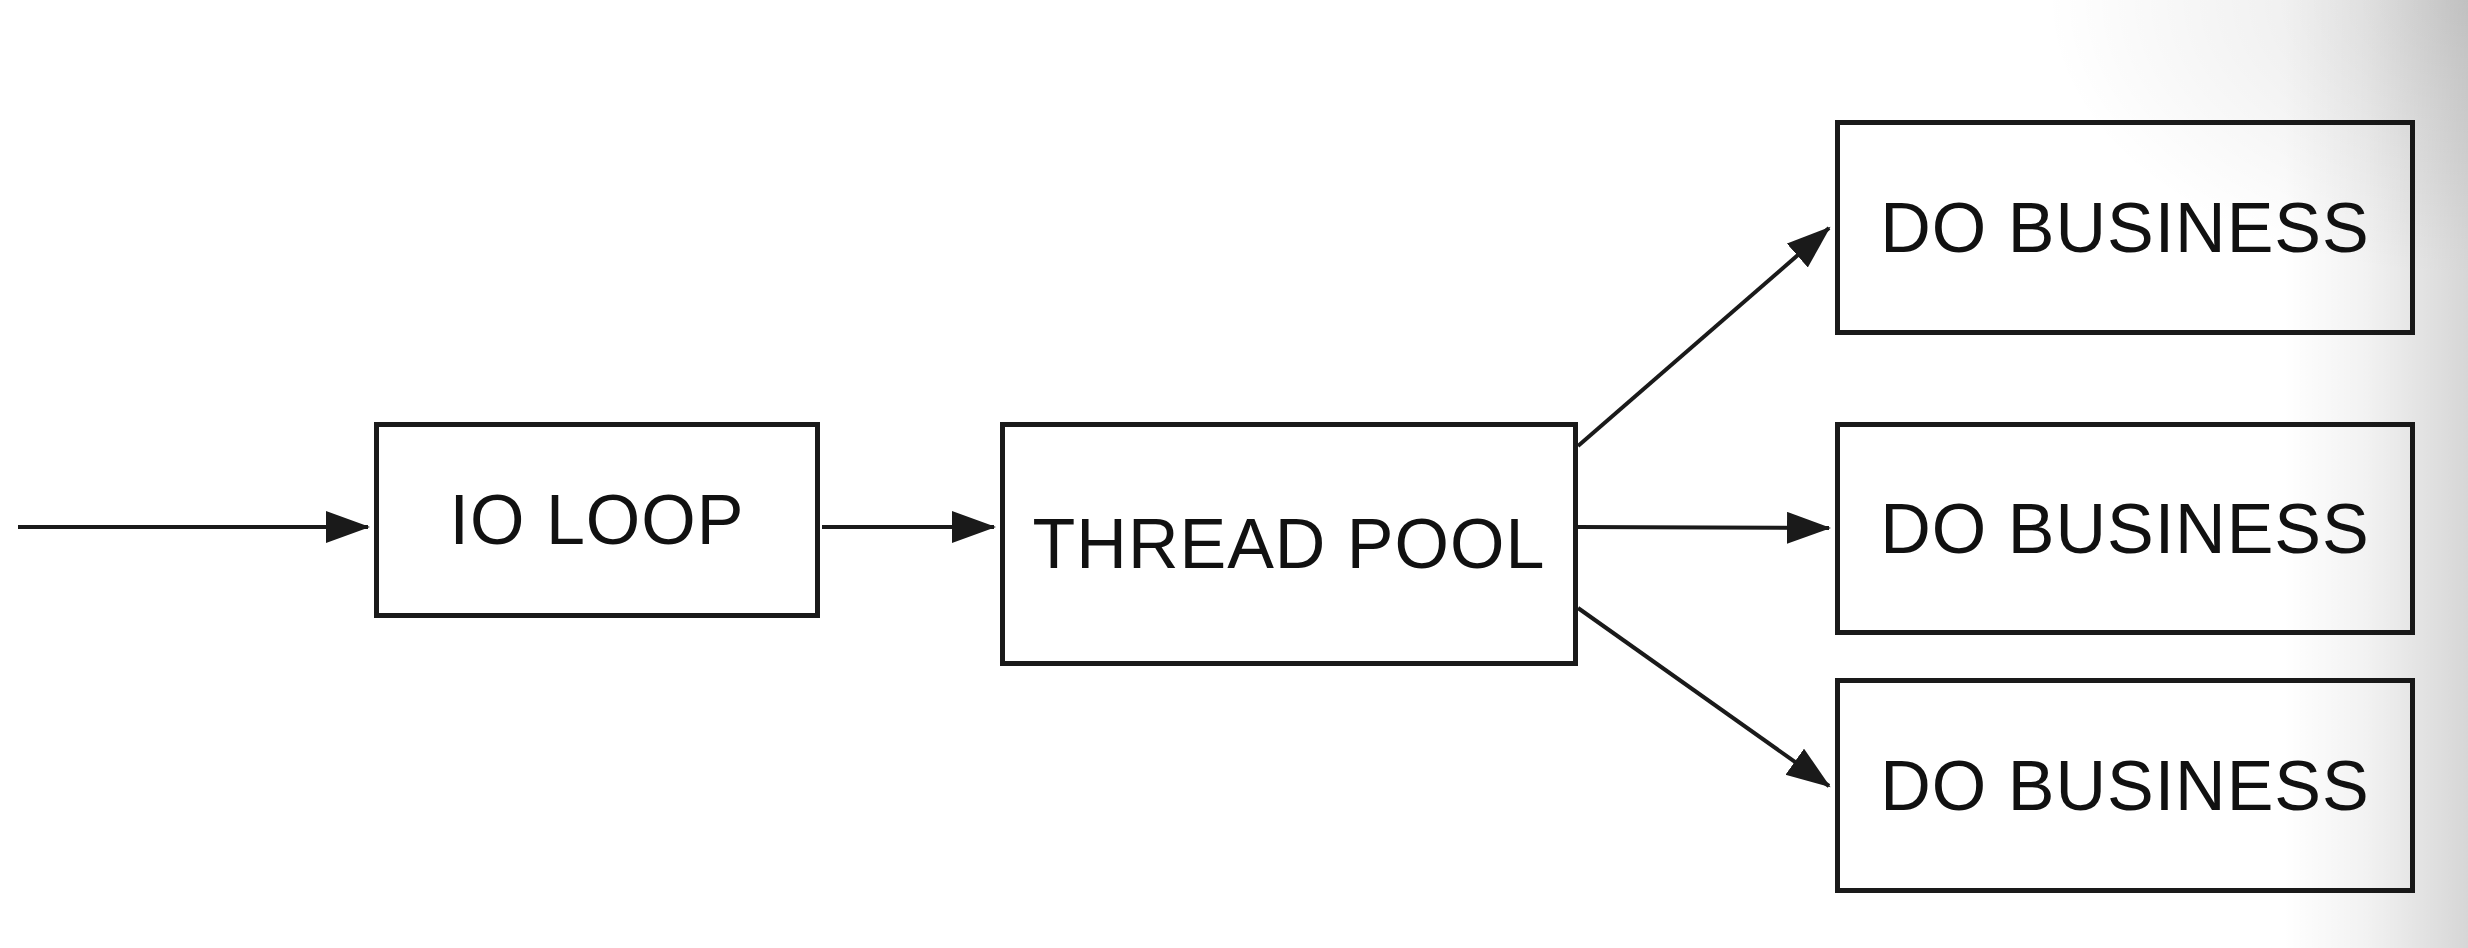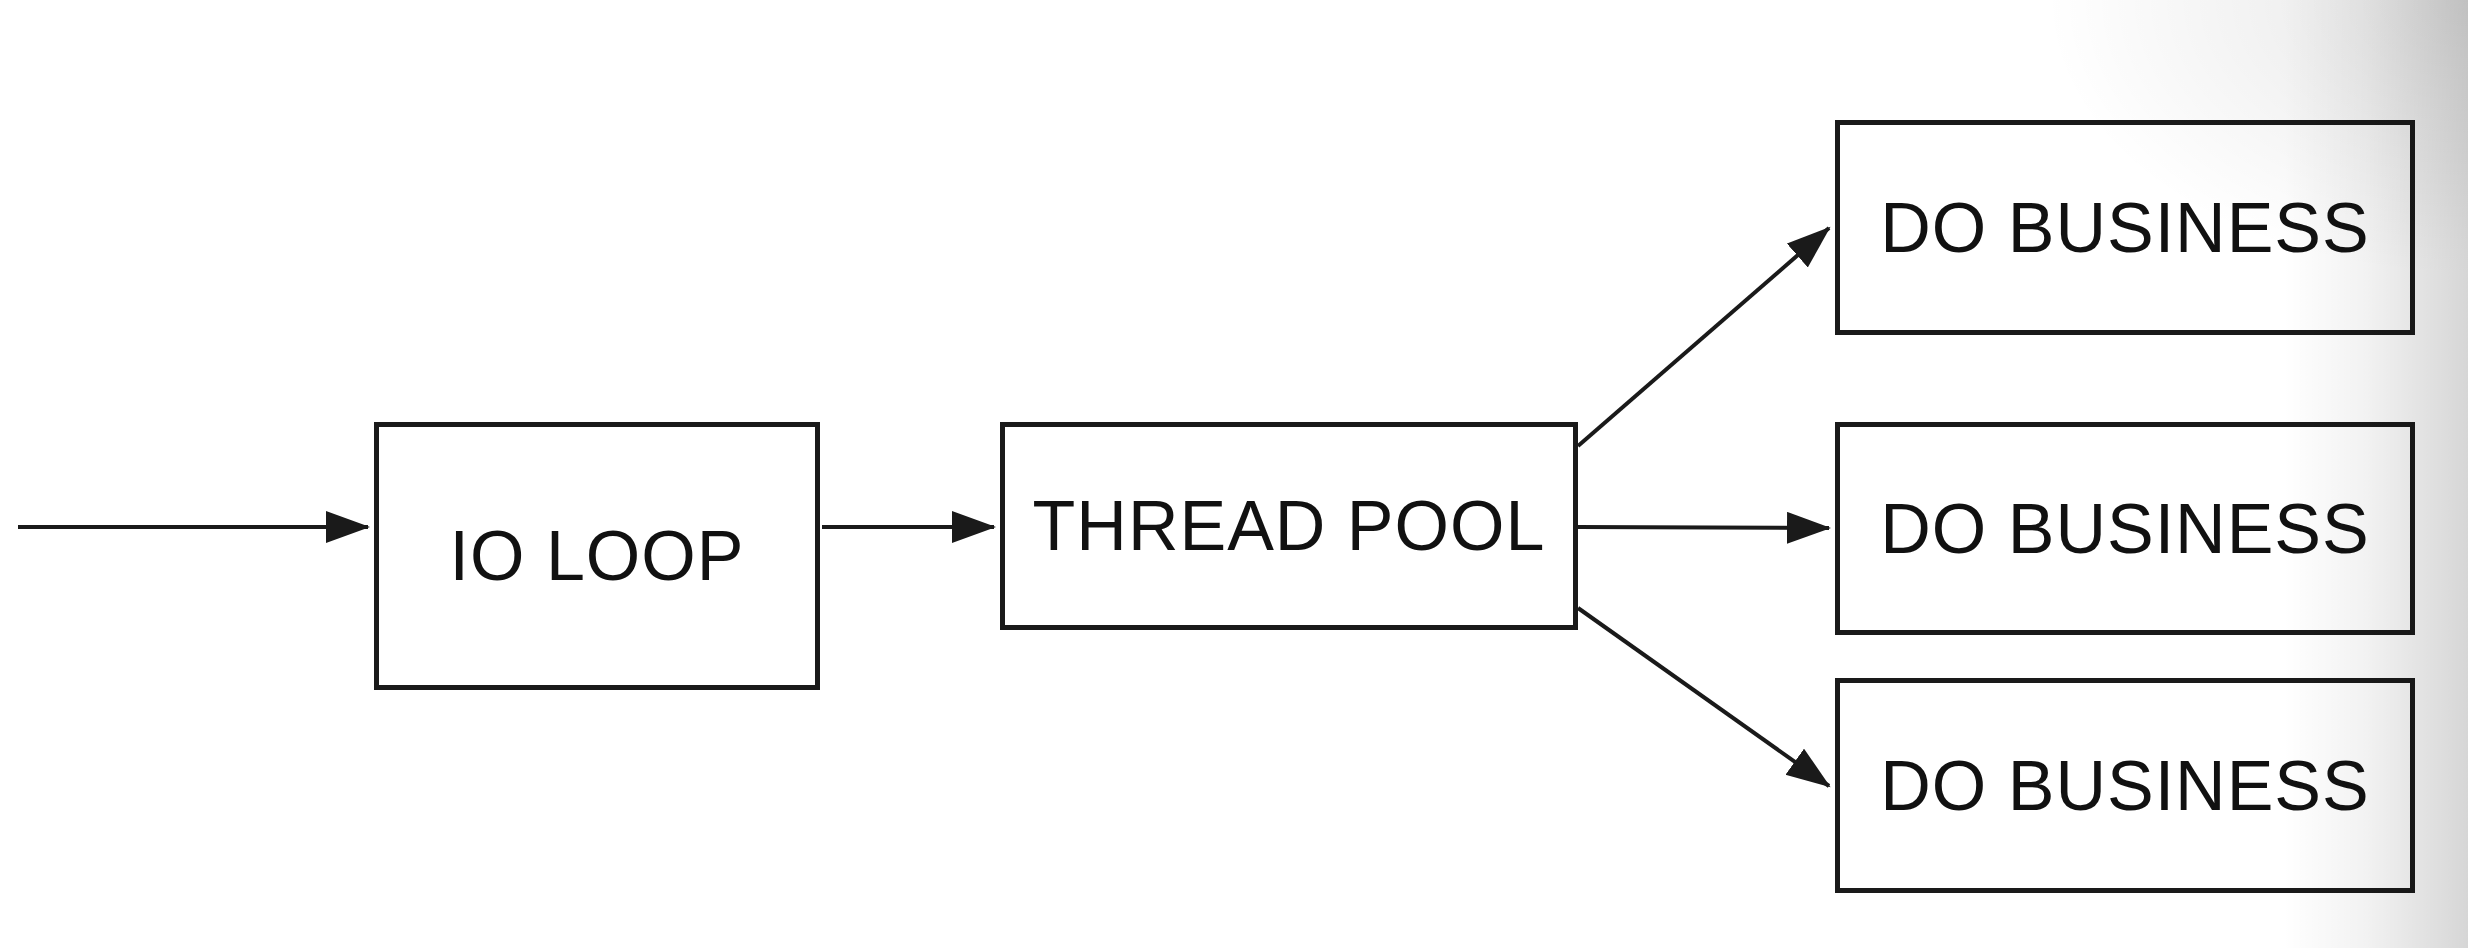--- a/index.html
+++ b/index.html
@@ -27,22 +27,22 @@
     border:5px solid var(--box-border);
     display:flex;align-items:center;justify-content:center;
   }
   .node .label{
     font-size:70px;
     font-weight:400;
     letter-spacing:1px;
     color:var(--text);
     white-space:nowrap;
   }
-  #node-io-loop    {left:374px; top:422px; width:446px; height:268px;}
-  #node-thread-pool{left:1000px;top:422px; width:578px; height:208px;}
+  #node-io-loop    {left:374px; top:422px; width:446px; height:196px;}
+  #node-thread-pool{left:1000px;top:422px; width:578px; height:244px;}
   #node-do-1       {left:1835px;top:120px; width:580px; height:215px;}
   #node-do-2       {left:1835px;top:422px; width:580px; height:213px;}
   #node-do-3       {left:1835px;top:678px; width:580px; height:215px;}
   #edge-shading{
     position:absolute;right:0;top:0;width:185px;height:948px;
     background:linear-gradient(to right, rgba(0,0,0,0) 0%, rgba(0,0,0,0.05) 45%, rgba(0,0,0,0.16) 100%);
     pointer-events:none;
   }
   #corner-shading{
     position:absolute;right:0;top:0;width:460px;height:300px;

